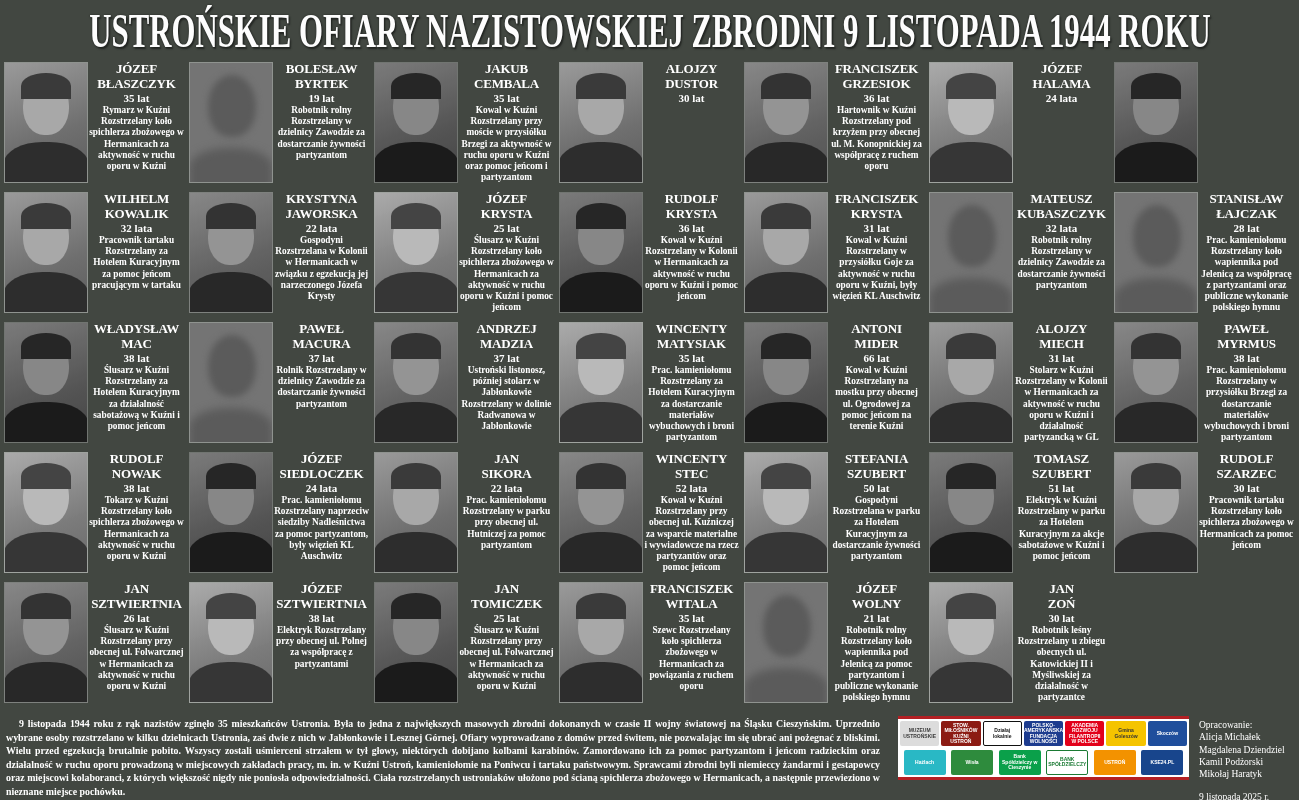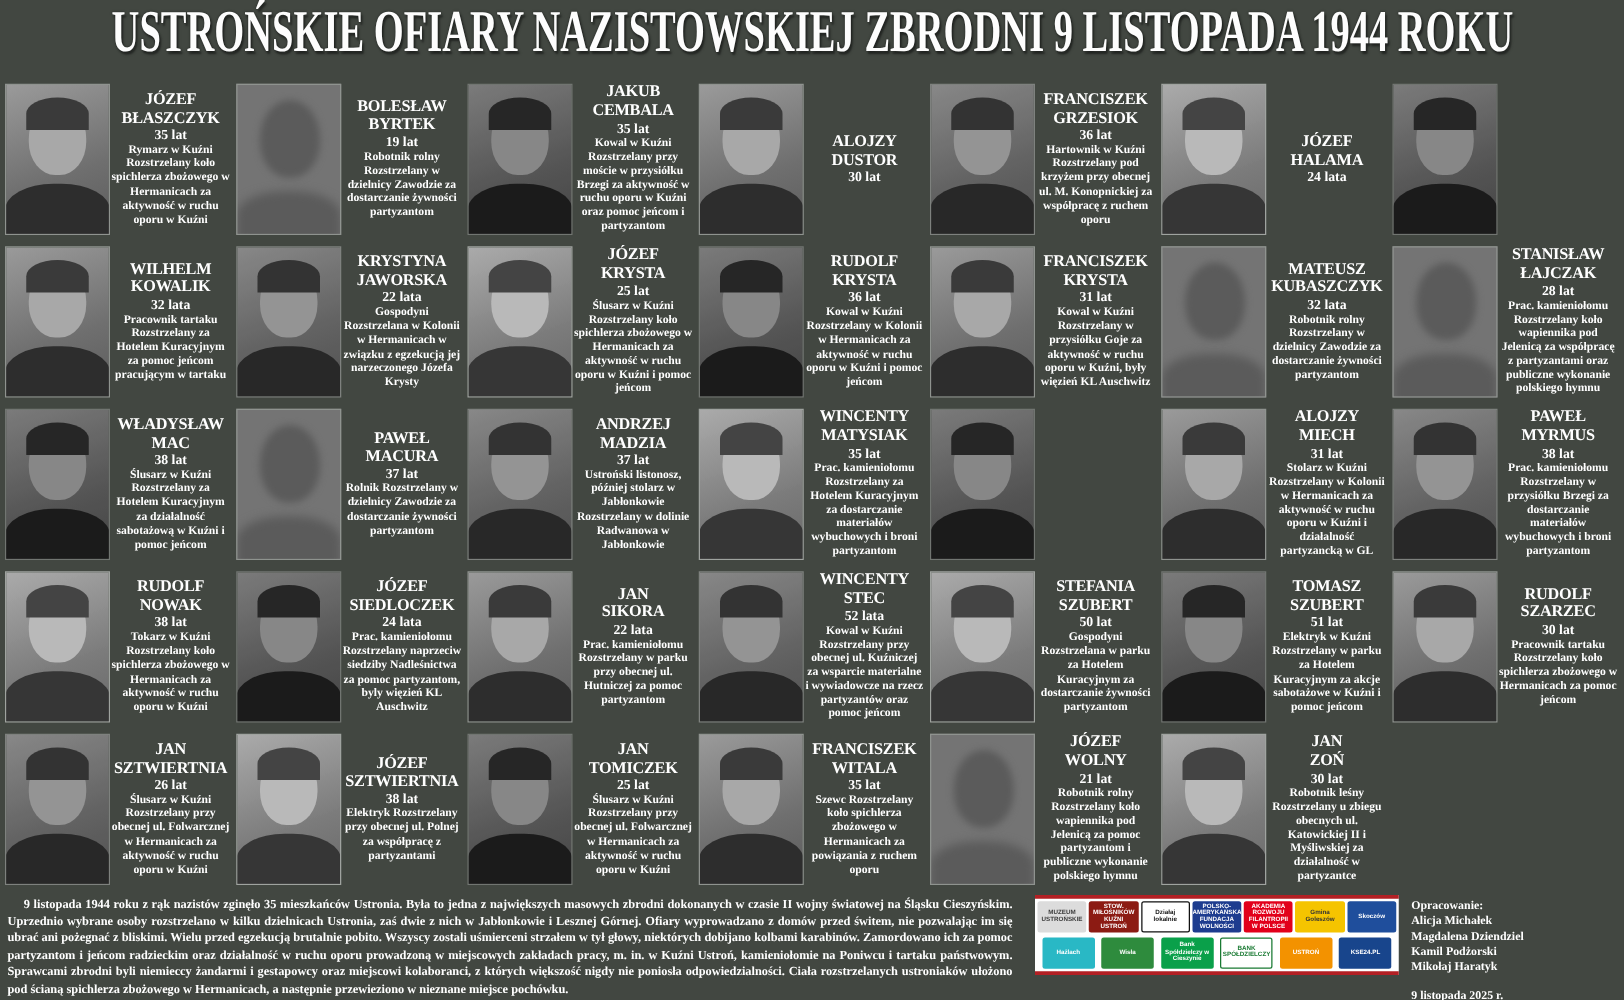--- a/index.html
+++ b/index.html
@@ -4,35 +4,35 @@
 <style>
   html,body{margin:0;padding:0;}
   body{
     width:1299px;height:800px;overflow:hidden;position:relative;
     background:#424741;
     font-family:"Liberation Serif","DejaVu Serif",serif;
     color:#fff;
   }
   
   .title-bar{
-    height:62px;display:flex;align-items:flex-start;justify-content:center;overflow:hidden;
+    height:62px;display:flex;align-items:center;justify-content:center;overflow:hidden;
   }
   .title-bar h1{
     margin:0;font-weight:bold;font-size:44px;white-space:nowrap;
     transform:scale(0.70,1.08);transform-origin:center;
     color:#fdfdfd;letter-spacing:0px;
     text-shadow:0 0 2px #1c1f1c,2px 2px 2px #232623;
   }
   
   .grid{
     position:absolute;top:62px;left:0;width:1299px;height:652px;
     display:grid;grid-template-columns:repeat(7,1fr);grid-auto-rows:130px;
     padding:0 2px;box-sizing:border-box;
   }
-  .cell{display:flex;align-items:center;padding:0 2px;box-sizing:border-box;}
+  .cell{display:flex;align-items:flex-start;padding:0 2px;box-sizing:border-box;}
   .photo{
     width:84px;height:121px;flex:0 0 84px;position:relative;overflow:hidden;
     border:1px solid #8f938f;background:linear-gradient(160deg,#9a9a9a,#6f6f6f 60%,#5c5c5c);
     box-sizing:border-box;
   }
   .photo .head{
     position:absolute;left:50%;top:14px;width:46px;height:58px;margin-left:-23px;
     border-radius:50% 50% 46% 46%;background:#a8a8a8;
   }
   .photo .hair{
@@ -50,38 +50,38 @@
   .photo.placeholder{background:#747474;filter:none;}
   .photo.placeholder .head{background:#5b5b5b;filter:blur(3px);top:12px;width:48px;height:62px;}
   .photo.placeholder .body{background:#5b5b5b;filter:blur(4px);height:42px;bottom:-8px;}
   .info{flex:1;text-align:center;padding:0 1px;}
   .pname{font-weight:bold;font-size:13px;line-height:1.12;letter-spacing:-0.2px;text-transform:uppercase;}
   .page{font-weight:bold;font-size:11px;margin-top:1px;}
   .pdesc{font-weight:bold;font-size:9.3px;line-height:1.2;margin-top:1px;}
   
   .footer{position:absolute;left:0;top:714px;width:1299px;height:86px;display:flex;}
   .memorial-text{
-    width:828px;box-sizing:border-box;padding:3px 18px 0 6px;
+    width:898px;box-sizing:border-box;padding:3px 18px 0 6px;
     font-weight:bold;font-size:9.9px;line-height:1.37;text-align:justify;text-indent:13px;
   }
   .logo-box{
     width:291px;height:64px;margin-top:2px;box-sizing:border-box;background:#fff;
     border-top:3px solid #b32024;border-bottom:3px solid #b32024;
     display:flex;flex-wrap:wrap;align-items:center;justify-content:space-evenly;
     padding:1px 2px;gap:1px 2px;
   }
   .logo-chip{
     height:25px;min-width:34px;max-width:42px;flex:1 1 36px;
     display:flex;align-items:center;justify-content:center;text-align:center;
     font-family:"Liberation Sans",sans-serif;font-weight:bold;font-size:5px;line-height:1.1;
     border-radius:2px;overflow:hidden;padding:1px;box-sizing:border-box;
   }
   .credits{
     flex:1;box-sizing:border-box;padding:5px 4px 0 10px;
-    font-weight:bold;font-size:9.5px;line-height:1.3;
+    font-weight:normal;font-size:9.5px;line-height:1.3;
   }
   .credits .date{margin-top:10px;}
 </style>
 </head>
 <body>
 
 <header class="title-bar">
   <h1>USTROŃSKIE OFIARY NAZISTOWSKIEJ ZBRODNI 9 LISTOPADA 1944 ROKU</h1>
 </header>
 
@@ -340,20 +340,28 @@
         </div>
         <div class="page">35 lat</div>
         <div class="pdesc">Prac. kamieniołomu Rozstrzelany za Hotelem Kuracyjnym za dostarczanie materiałów wybuchowych i broni partyzantom</div>
       </div>
     </div>
     <div class="cell">
       <div class="photo tone4">
         <div class="body"></div>
         <div class="head"></div>
         <div class="hair"></div>
+      </div>
+      <div class="info">
+        <div class="pname">
+          <div>Antoni</div>
+          <div>Mider</div>
+        </div>
+        <div class="page">66 lat</div>
+        <div class="pdesc">Kowal w Kuźni Rozstrzelany na mostku przy obecnej ul. Ogrodowej za pomoc jeńcom na terenie Kuźni</div>
       </div>
     </div>
     <div class="cell">
       <div class="photo tone1">
         <div class="body"></div>
         <div class="head"></div>
         <div class="hair"></div>
       </div>
       <div class="info">
         <div class="pname">

